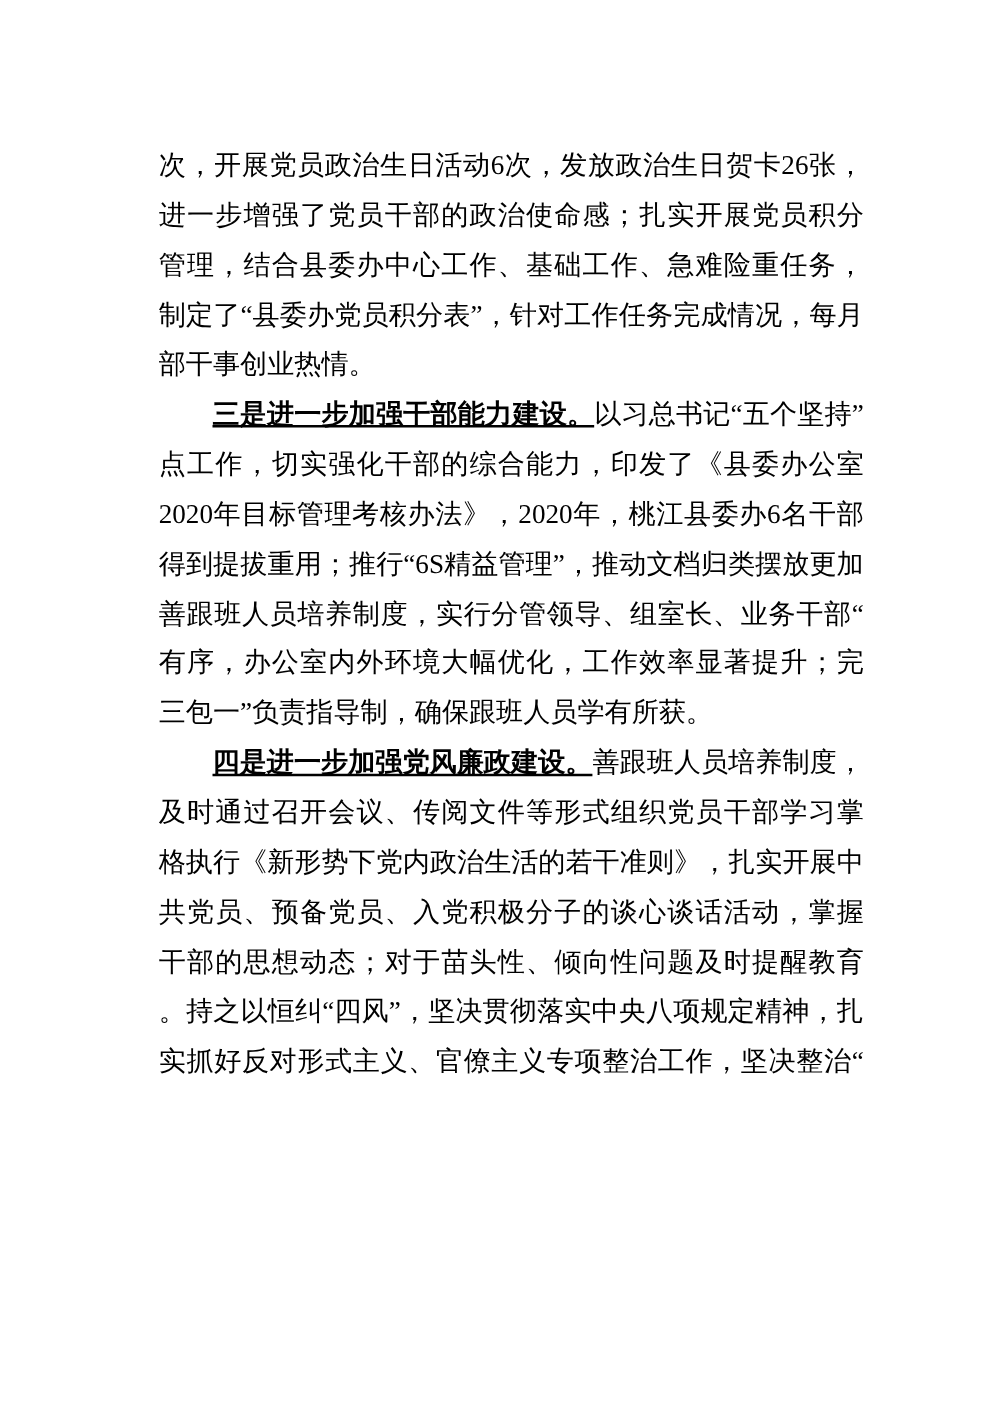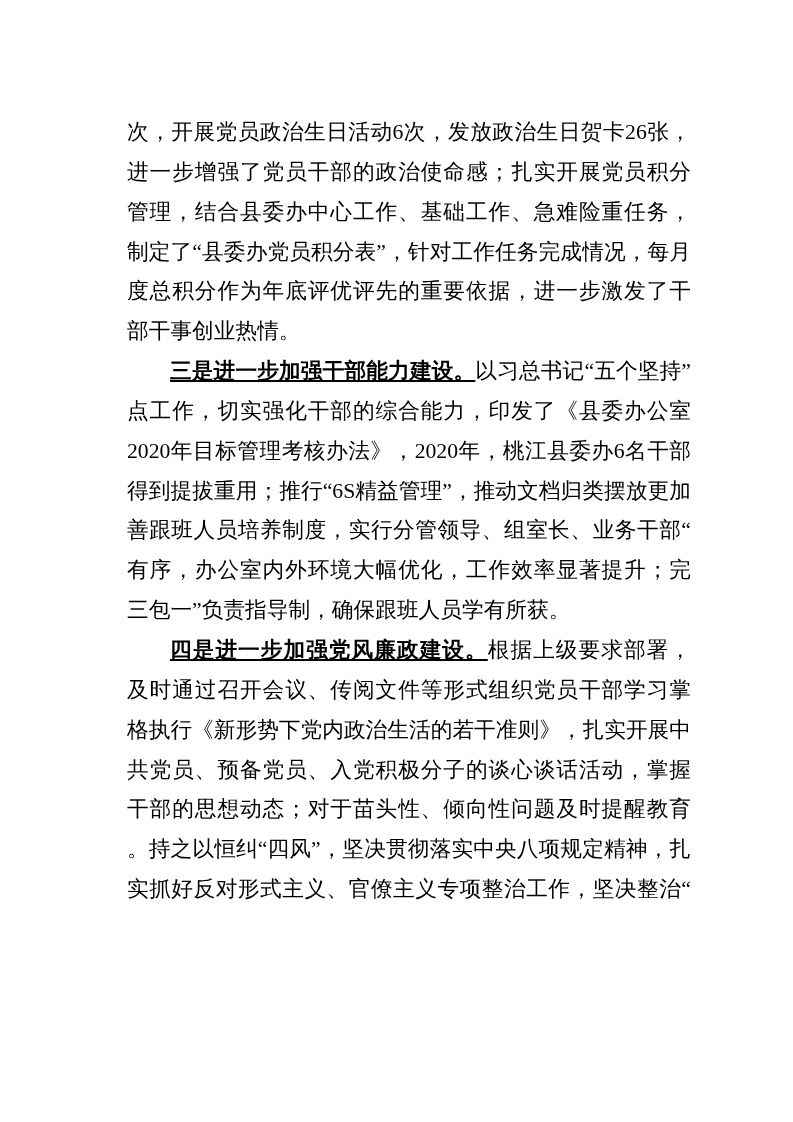--- a/index.html
+++ b/index.html
@@ -48,35 +48,34 @@
 </head>
 <body>
 
 <div class="page">
   <div class="text-block">
 
     <div class="line">次，开展党员政治生日活动6次，发放政治生日贺卡26张，</div>
     <div class="line">进一步增强了党员干部的政治使命感；扎实开展党员积分</div>
     <div class="line">管理，结合县委办中心工作、基础工作、急难险重任务，</div>
     <div class="line">制定了“县委办党员积分表”，针对工作任务完成情况，每月</div>
-    <div class="line">度总积分作为年底评优评先的重要依据，进一步激发了干</div>
     <div class="line para-end">部干事创业热情。</div>
 
     <div class="line indent">
       <span class="bold-lead">三是进一步加强干部能力建设。</span><span>以习总书记“五个坚持”</span>
     </div>
     <div class="line">点工作，切实强化干部的综合能力，印发了《县委办公室</div>
     <div class="line">2020年目标管理考核办法》，2020年，桃江县委办6名干部</div>
     <div class="line">得到提拔重用；推行“6S精益管理”，推动文档归类摆放更加</div>
     <div class="line">善跟班人员培养制度，实行分管领导、组室长、业务干部“</div>
     <div class="line">有序，办公室内外环境大幅优化，工作效率显著提升；完</div>
     <div class="line para-end">三包一”负责指导制，确保跟班人员学有所获。</div>
 
     <div class="line indent">
-      <span class="bold-lead">四是进一步加强党风廉政建设。</span><span>根据上级要求部署，</span>
+      <span class="bold-lead">四是进一步加强党风廉政建设。</span><span>善跟班人员培养制度，</span>
     </div>
     <div class="line">及时通过召开会议、传阅文件等形式组织党员干部学习掌</div>
     <div class="line">格执行《新形势下党内政治生活的若干准则》，扎实开展中</div>
     <div class="line">共党员、预备党员、入党积极分子的谈心谈话活动，掌握</div>
     <div class="line">干部的思想动态；对于苗头性、倾向性问题及时提醒教育</div>
     <div class="line">。持之以恒纠“四风”，坚决贯彻落实中央八项规定精神，扎</div>
     <div class="line">实抓好反对形式主义、官僚主义专项整治工作，坚决整治“</div>
 
   </div>
 </div>

